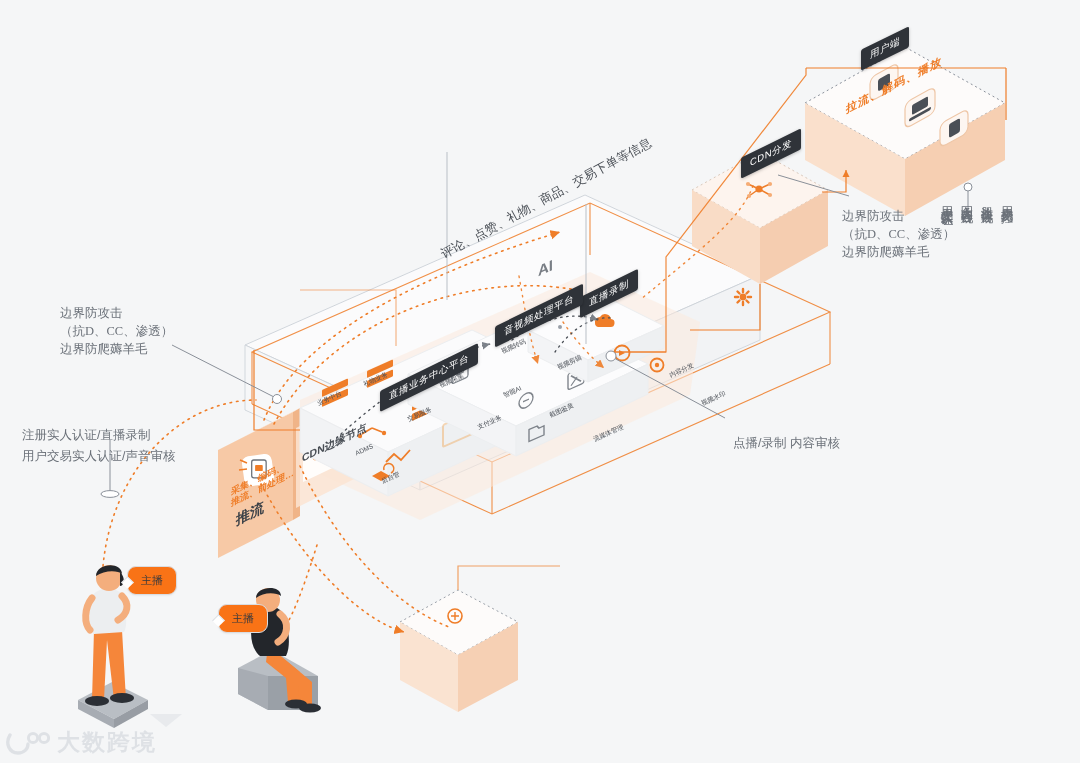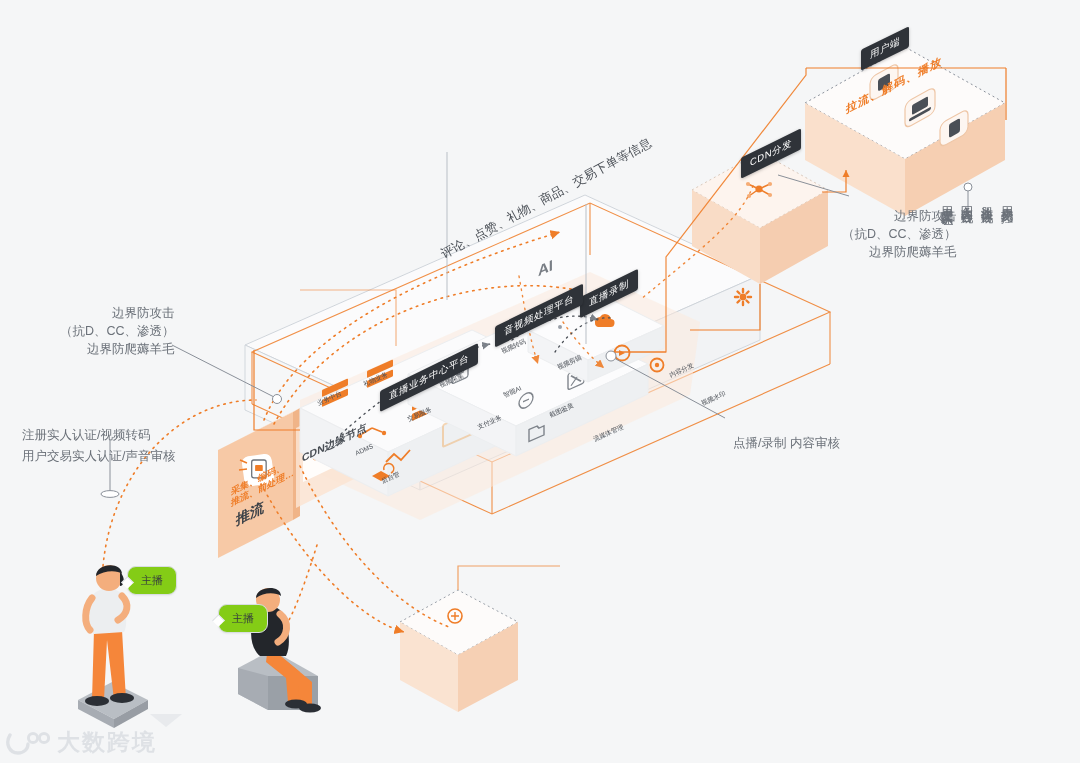--- a/index.html
+++ b/index.html
@@ -7,35 +7,35 @@
     width:1080px;height:763px;overflow:hidden;position:relative;
     background:#f5f6f7;
     font-family:"Liberation Sans","DejaVu Sans",sans-serif;
     color:#5a6068;
   }
   .stage{position:absolute;inset:0;}
   svg.layer{position:absolute;left:0;top:0;width:1080px;height:763px;}
 
   
   .anno{position:absolute;font-size:12.5px;line-height:18px;color:#6b7179;white-space:nowrap;}
-  .anno.center{text-align:right;}
+  .anno.center{text-align:left;font-family:Liberation Serif, serif;}
   .anno-left{position:absolute;font-size:12.5px;line-height:21px;color:#6b7179;white-space:nowrap;text-align:left;}
 
   .vert{position:absolute;writing-mode:vertical-rl;text-orientation:upright;
         font-size:12.5px;letter-spacing:1px;color:#6b7179;white-space:nowrap;}
 
   
   .chip{position:absolute;background:#2f3339;color:#fff;font-size:9.5px;
         letter-spacing:.5px;padding:4px 9px;border-radius:2px;white-space:nowrap;
         box-shadow:0 1px 3px rgba(0,0,0,.25);}
 
   
   .ocap{position:absolute;color:#ef7d28;white-space:nowrap;font-weight:bold;}
   .gcap{position:absolute;color:#4a4f56;white-space:nowrap;}
-  .bubble{position:absolute;background:#84cc16;border:1px solid #d9dde2;border-radius:9px;
+  .bubble{position:absolute;background:#f97316;border:1px solid #d9dde2;border-radius:9px;
           font-size:11px;color:#33383f;padding:6px 13px;white-space:nowrap;
           box-shadow:0 1px 2px rgba(0,0,0,.05);}
   .bubble:after{content:"";position:absolute;width:8px;height:8px;background:#fff;
           border-right:1px solid #d9dde2;border-bottom:1px solid #d9dde2;
           transform:rotate(45deg);left:-5px;bottom:7px;border-right:0;border-bottom:0;
           border-left:1px solid #d9dde2;border-top:1px solid #d9dde2;}
 
   
   .wm{position:absolute;left:6px;bottom:5px;display:flex;align-items:center;gap:7px;opacity:.5;}
   .wm-txt{font-size:23px;font-weight:bold;color:#c9ced5;letter-spacing:2px;}
@@ -347,21 +347,21 @@
   <div class="chip" style="left:495px;top:305px;transform:skewY(-26deg);">音视频处理平台</div>
   <div class="chip" style="left:380px;top:367px;transform:skewY(-26deg);">直播业务中心平台</div>
 
   <div class="anno center" style="left:60px;top:304px;">
     <div>边界防攻击</div>
     <div>（抗D、CC、渗透）</div>
     <div>边界防爬薅羊毛</div>
   </div>
 
   <div class="anno-left" style="left:22px;top:425px;">
-    <div>注册实人认证/视频转码</div>
+    <div>注册实人认证/直播录制</div>
     <div>用户交易实人认证/声音审核</div>
   </div>
 
   <div class="anno center" style="left:842px;top:207px;">
     <div>边界防攻击</div>
     <div>（抗D、CC、渗透）</div>
     <div>边界防爬薅羊毛</div>
   </div>
 
   <div class="anno" style="left:733px;top:434px;">点播/录制  内容审核</div>

